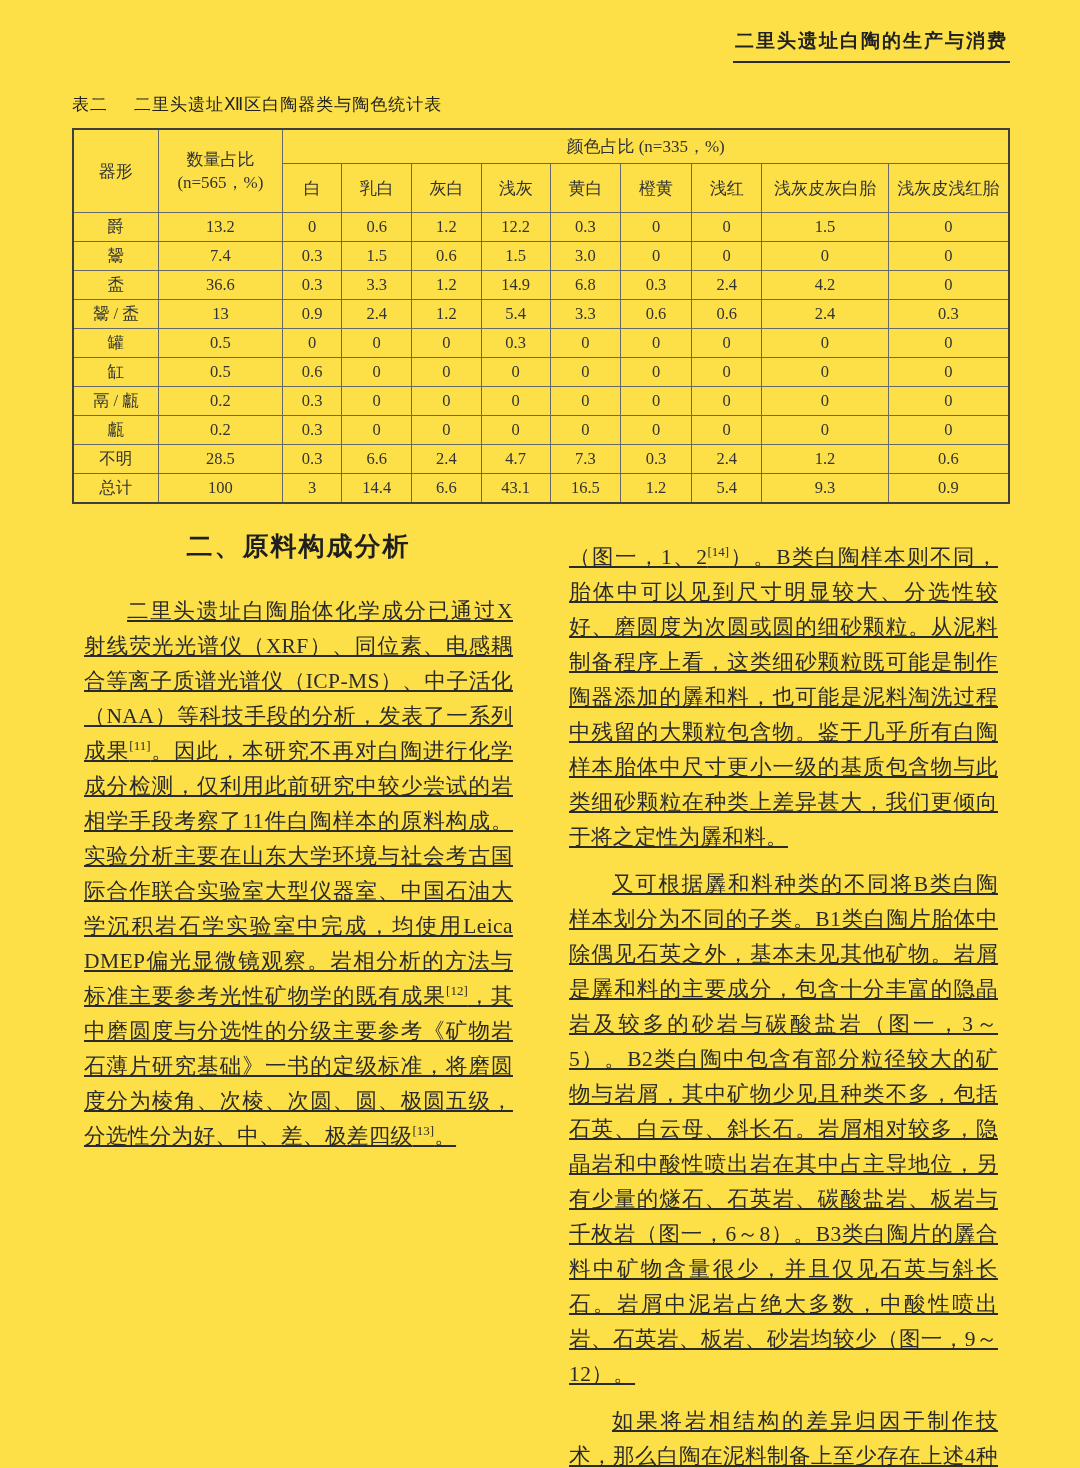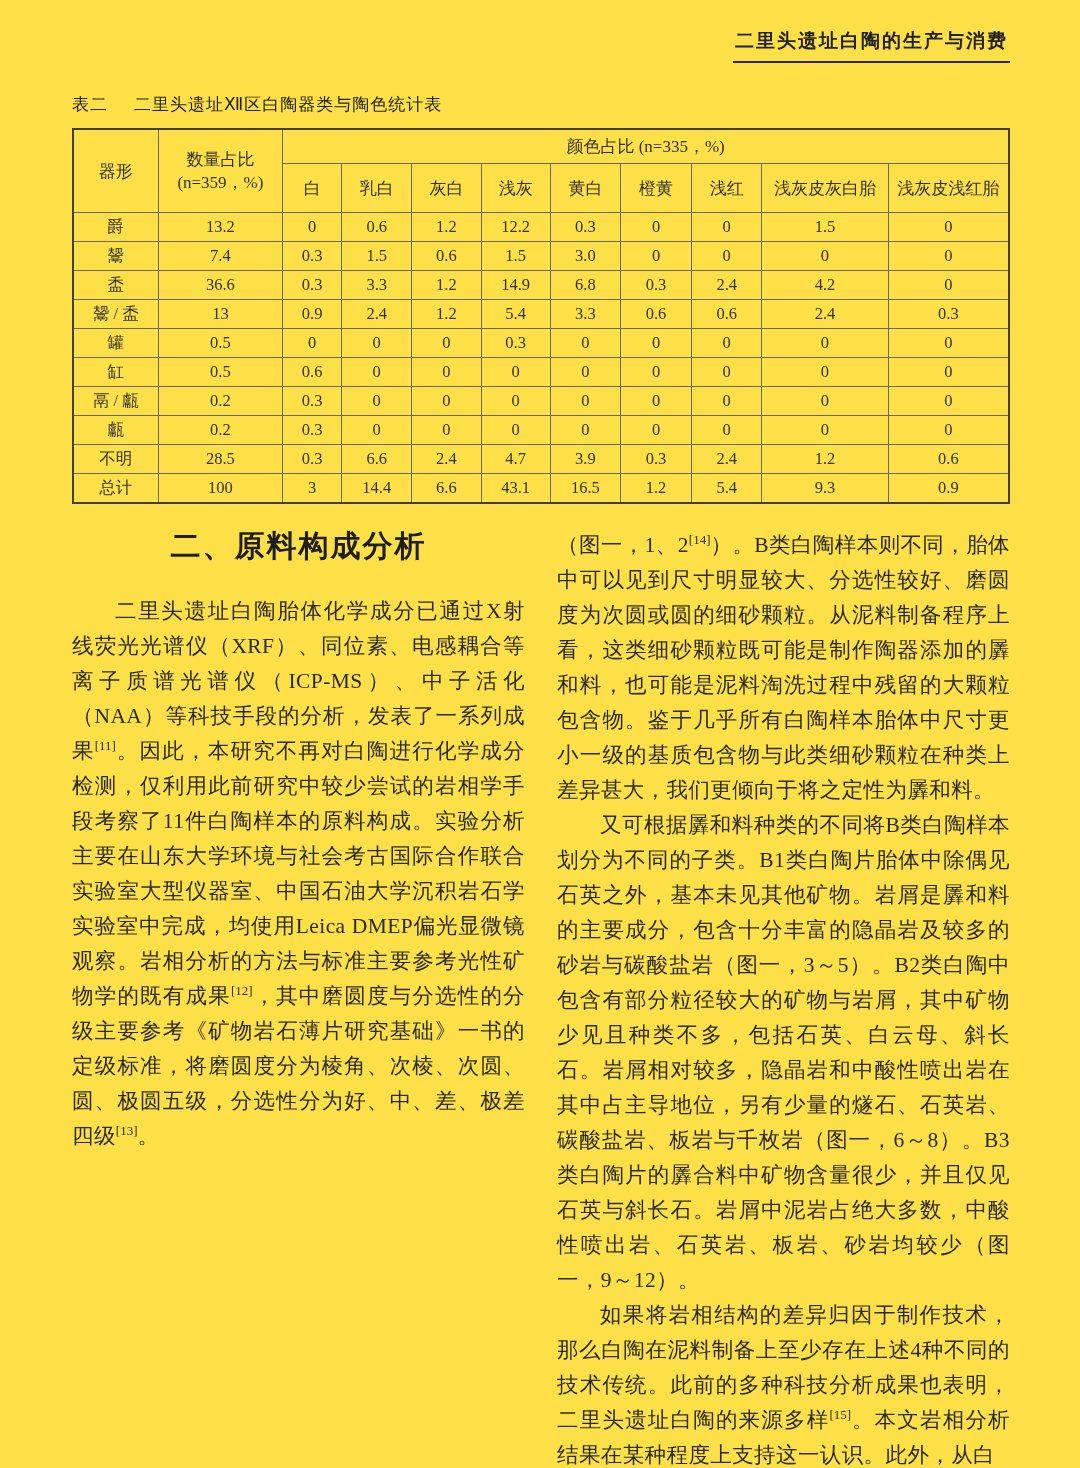--- a/index.html
+++ b/index.html
@@ -70,29 +70,30 @@
     font-size:21.5px;
     line-height:35px;
     letter-spacing:0.4px;
     color:#2b2b2b;
   }
   .col h2{
     margin:0 0 30px 0;
     text-align:center;
     font-family:"Liberation Sans","DejaVu Sans",sans-serif;
     font-weight:bold;
-    font-size:30px;
+    font-size:26px;
     line-height:36px;
     letter-spacing:2px;
     color:#1f1f1f;
   }
   .para{
-    margin:0;
+    margin:12px;
     text-align:justify;
     text-justify:inter-ideograph;
+    text-decoration:underline;
   }
   .para.ind{text-indent:2em;}
   sup.ref{
     font-size:13px;
     letter-spacing:0;
     line-height:0;
     vertical-align:super;
   }
 </style>
 </head>
@@ -120,21 +121,21 @@
       <col style="width:7.6%">
       <col style="width:7.5%">
       <col style="width:13.5%">
       <col style="width:12.9%">
     </colgroup>
     <thead>
       <tr class="group-row">
         <th rowspan="2">器形</th>
         <th rowspan="2">
           <div>数量占比</div>
-          <div>(n=359，%)</div>
+          <div>(n=565，%)</div>
         </th>
         <th colspan="9">颜色占比 (n=335，%)</th>
       </tr>
       <tr class="color-row" id="color-header-row">
           <th>白</th>
           <th>乳白</th>
           <th>灰白</th>
           <th>浅灰</th>
           <th>黄白</th>
           <th>橙黄</th>
@@ -248,21 +249,21 @@
           <td>0</td>
           <td>0</td>
         </tr>
         <tr>
           <th>不明</th>
           <td>28.5</td>
           <td>0.3</td>
           <td>6.6</td>
           <td>2.4</td>
           <td>4.7</td>
-          <td>3.9</td>
+          <td>7.3</td>
           <td>0.3</td>
           <td>2.4</td>
           <td>1.2</td>
           <td>0.6</td>
         </tr>
         <tr>
           <th>总计</th>
           <td>100</td>
           <td>3</td>
           <td>14.4</td>

